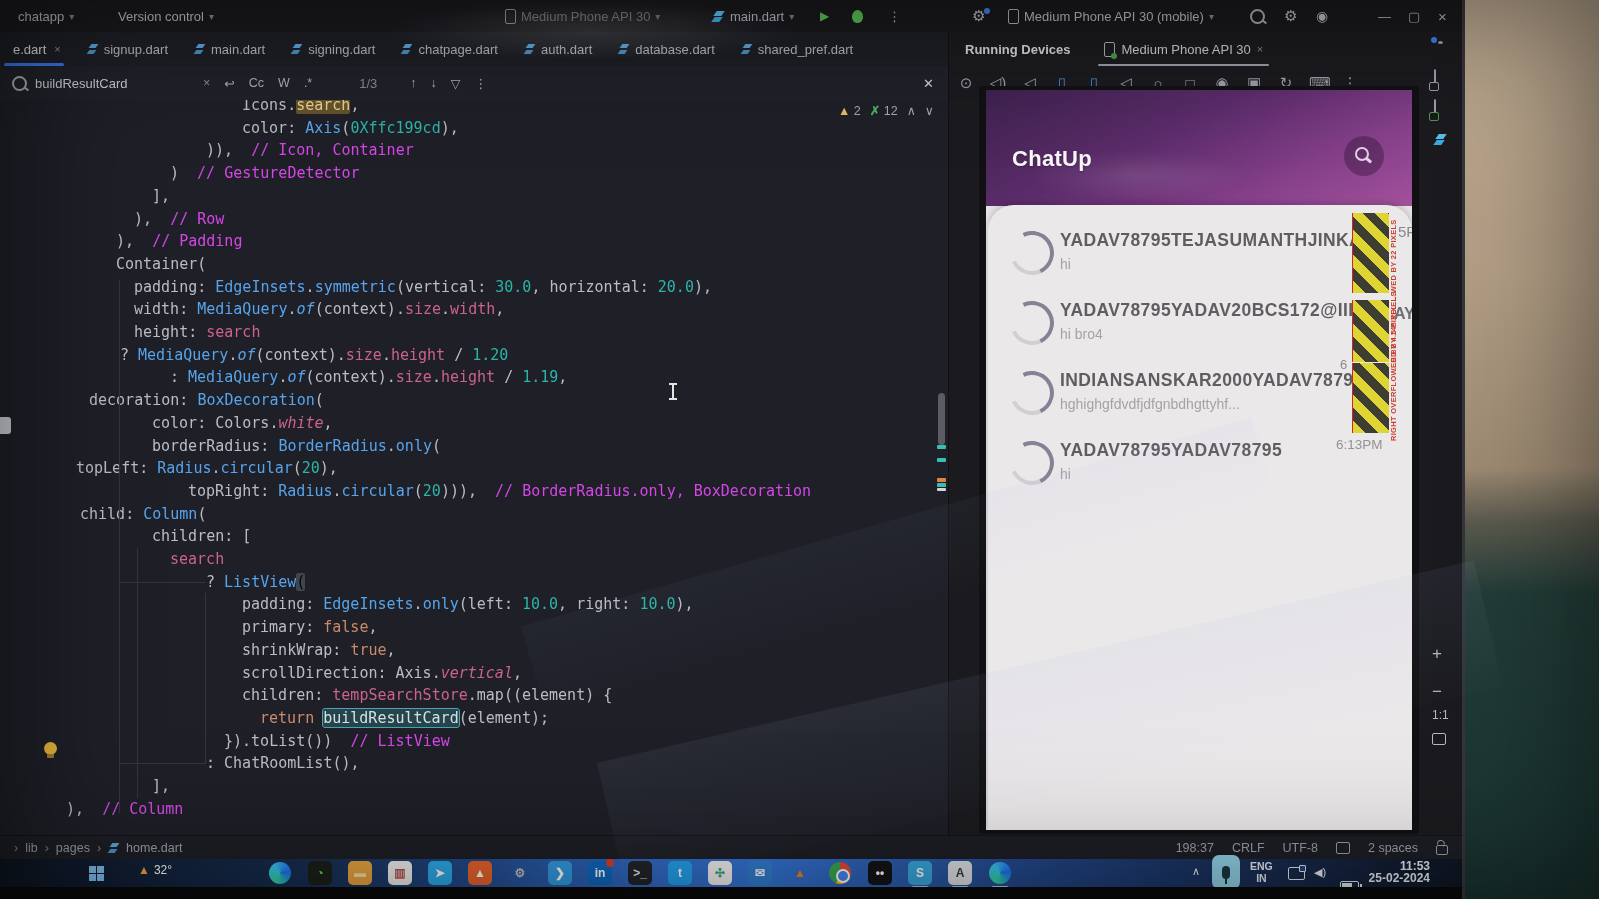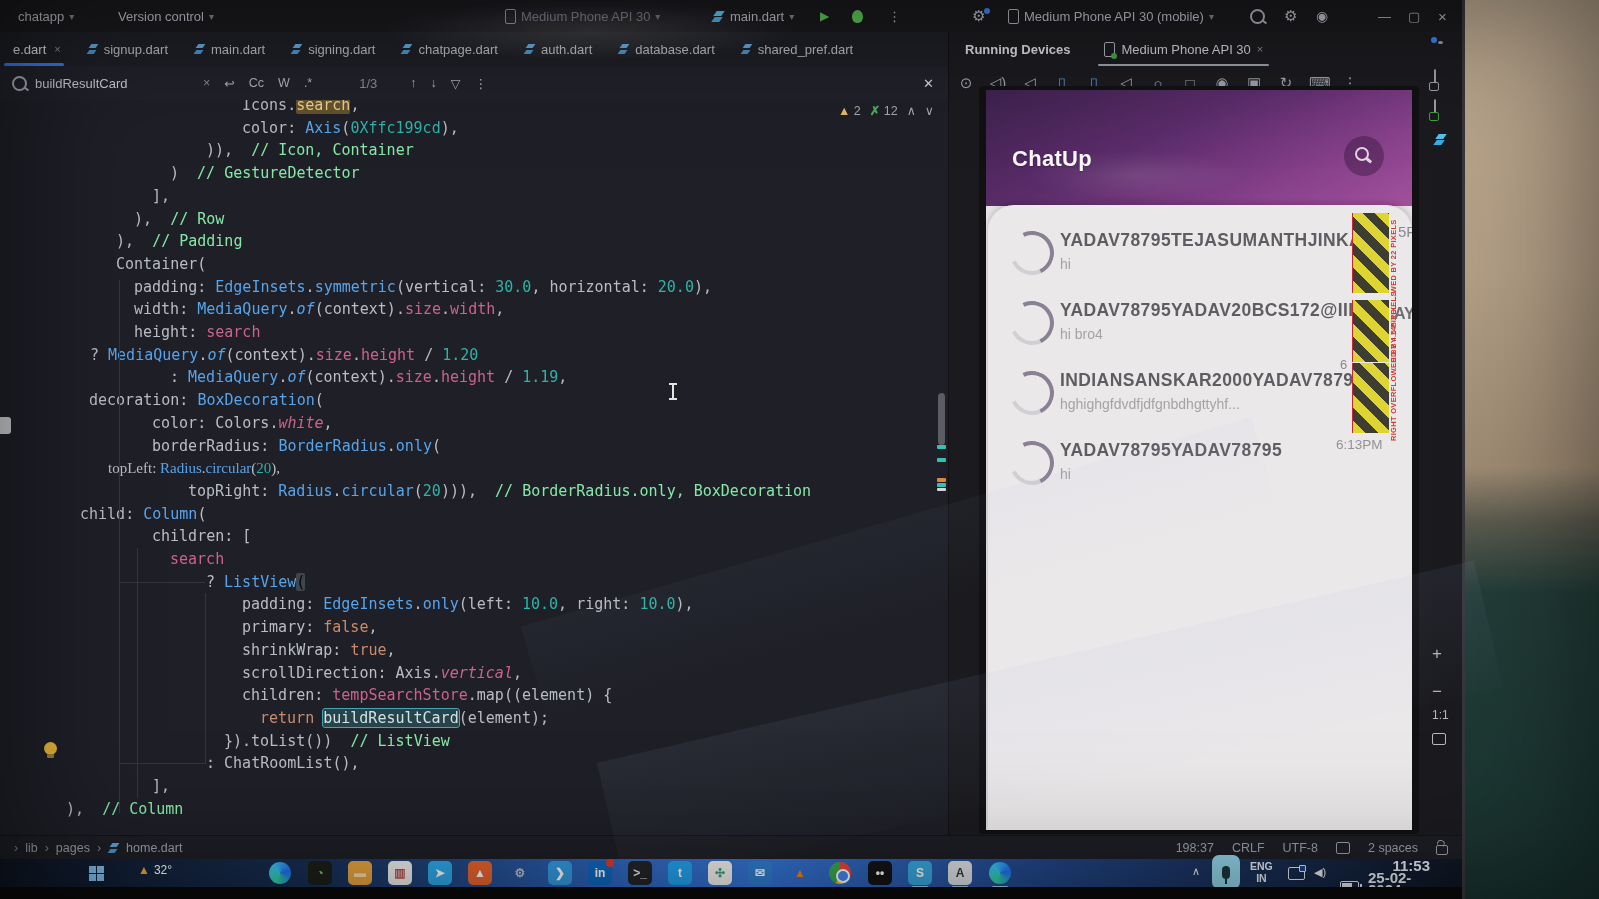--- a/index.html
+++ b/index.html
@@ -29,21 +29,21 @@
   .dart-ico i:nth-child(2){top:6px;left:1px;background:#4593cf;}
   .tab-close{color:#8a8e98;font-size:11px;margin-left:2px;}
   
   #searchrow{left:0;top:66px;width:948px;height:34px;background:#1d1f29;border-bottom:1px solid #12131a;display:flex;align-items:center;font-size:13px;color:#cbced6;}
   .sr-toggle{color:#aab0ba;margin:0 7px;font-size:12.5px;}
   
   #editor{left:0;top:100px;width:948px;height:735px;background:#1b1d27;overflow:hidden;}
   .cl{position:relative;height:22.7px;line-height:22.7px;font-family:"DejaVu Sans Mono","Liberation Mono",monospace;font-size:15px;white-space:pre;padding-left:98px;}
   .cl .w{color:#bdc1ca}.cl .b{color:#56a8f5}.cl .bi{color:#56a8f5;font-style:italic}
   .cl .p{color:#d0648f}.cl .pi{color:#d0648f;font-style:italic}.cl .n{color:#29b8ae}
-  .cl .o{color:#cf8e6d}.cl .c{color:#86efac}
+  .cl .o{color:#cf8e6d}.cl .c{color:#d946ef}
   .cl .m1{color:#f2d28b;background:rgba(170,138,58,.5);border-radius:2px;}
   .cl .cur{background:rgba(48,115,126,.45);outline:1.5px solid #46a8b8;border-radius:2px;color:#d6e8ec;}
   .cl .crt{background:#3d4450;border-radius:2px;}
   .iguide{position:absolute;width:1px;background:#32353f;}
   .hconn{position:absolute;height:1px;background:#32353f;}
   #inspect{left:838px;top:103px;font-size:12.5px;color:#a6aab3;display:flex;gap:9px;align-items:center;}
   .warn-tri{color:#e8bf6a;} .typo-x{color:#4fae64;font-weight:bold;}
   #scroll-track{left:936px;top:100px;width:12px;height:735px;}
   .sb-mark{position:absolute;left:1px;width:9px;border-radius:1px;}
   #caret-ibeam{left:672px;top:383px;width:2px;height:17px;background:#e8eaee;}
@@ -270,26 +270,26 @@
       <div class="cl" style="position: absolute; left: 0px; right: 0px; top: 16.7px; padding-left: 242px;"><span class="w">color: </span><span class="b">Axis</span><span class="w">(</span><span class="n">0Xffc199cd</span><span class="w">),</span></div>
       <div class="cl" style="position: absolute; left: 0px; right: 0px; top: 39.4px; padding-left: 206px;"><span class="w">)),  </span><span class="c">// Icon, Container</span></div>
       <div class="cl" style="position: absolute; left: 0px; right: 0px; top: 62.1px; padding-left: 170px;"><span class="w">)  </span><span class="c">// GestureDetector</span></div>
       <div class="cl" style="position: absolute; left: 0px; right: 0px; top: 84.8px; padding-left: 152px;"><span class="w">],</span></div>
       <div class="cl" style="position: absolute; left: 0px; right: 0px; top: 107.5px; padding-left: 134px;"><span class="w">),  </span><span class="c">// Row</span></div>
       <div class="cl" style="position: absolute; left: 0px; right: 0px; top: 130.2px; padding-left: 116px;"><span class="w">),  </span><span class="c">// Padding</span></div>
       <div class="cl" style="position: absolute; left: 0px; right: 0px; top: 152.9px; padding-left: 116px;"><span class="w">Container(</span></div>
       <div class="cl" style="position: absolute; left: 0px; right: 0px; top: 175.6px; padding-left: 134px;"><span class="w">padding: </span><span class="b">EdgeInsets</span><span class="w">.</span><span class="b">symmetric</span><span class="w">(vertical: </span><span class="n">30.0</span><span class="w">, horizontal: </span><span class="n">20.0</span><span class="w">),</span></div>
       <div class="cl" style="position: absolute; left: 0px; right: 0px; top: 221px; padding-left: 134px;"><span class="w">height: </span><span class="p">search</span></div>
       <div class="cl" style="position: absolute; left: 0px; right: 0px; top: 198.3px; padding-left: 134px;"><span class="w">width: </span><span class="b">MediaQuery</span><span class="w">.</span><span class="bi">of</span><span class="w">(context).</span><span class="p">size</span><span class="w">.</span><span class="p">width</span><span class="w">,</span></div>
-      <div class="cl" style="position: absolute; left: 0px; right: 0px; top: 243.7px; padding-left: 90px;"><span class="w">? </span><span class="b">MediaQuery</span><span class="w">.</span><span class="bi">of</span><span class="w">(context).</span><span class="p">size</span><span class="w">.</span><span class="p">height</span><span class="w"> / </span><span class="n">1.20</span></div>
+      <div class="cl" style="position: absolute; left: 0px; right: 0px; top: 243.7px; padding-left: 120px;"><span class="w">? </span><span class="b">MediaQuery</span><span class="w">.</span><span class="bi">of</span><span class="w">(context).</span><span class="p">size</span><span class="w">.</span><span class="p">height</span><span class="w"> / </span><span class="n">1.20</span></div>
       <div class="cl" style="position: absolute; left: 0px; right: 0px; top: 266.4px; padding-left: 170px;"><span class="w">: </span><span class="b">MediaQuery</span><span class="w">.</span><span class="bi">of</span><span class="w">(context).</span><span class="p">size</span><span class="w">.</span><span class="p">height</span><span class="w"> / </span><span class="n">1.19</span><span class="w">,</span></div>
       <div class="cl" style="position: absolute; left: 0px; right: 0px; top: 289.1px; padding-left: 89px;"><span class="w">decoration: </span><span class="b">BoxDecoration</span><span class="w">(</span></div>
       <div class="cl" style="position: absolute; left: 0px; right: 0px; top: 311.8px; padding-left: 152px;"><span class="w">color: Colors.</span><span class="pi">white</span><span class="w">,</span></div>
       <div class="cl" style="position: absolute; left: 0px; right: 0px; top: 334.5px; padding-left: 152px;"><span class="w">borderRadius: </span><span class="b">BorderRadius</span><span class="w">.</span><span class="b">only</span><span class="w">(</span></div>
-      <div class="cl" style="position: absolute; left: 0px; right: 0px; top: 357.2px; padding-left: 108px; font-family: Liberation Serif, serif;"><span class="w">topLeft: </span><span class="b">Radius</span><span class="w">.</span><span class="b">circular</span><span class="w">(</span><span class="n">20</span><span class="w">),</span></div>
+      <div class="cl" style="position: absolute; left: 0px; right: 0px; top: 357.2px; padding-left: 76px;"><span class="w">topLeft: </span><span class="b">Radius</span><span class="w">.</span><span class="b">circular</span><span class="w">(</span><span class="n">20</span><span class="w">),</span></div>
       <div class="cl" style="position: absolute; left: 0px; right: 0px; top: 379.9px; padding-left: 188px;"><span class="w">topRight: </span><span class="b">Radius</span><span class="w">.</span><span class="b">circular</span><span class="w">(</span><span class="n">20</span><span class="w">))),  </span><span class="c">// BorderRadius.only, BoxDecoration</span></div>
       <div class="cl" style="position: absolute; left: 0px; right: 0px; top: 402.6px; padding-left: 80px;"><span class="w">child: </span><span class="b">Column</span><span class="w">(</span></div>
       <div class="cl" style="position: absolute; left: 0px; right: 0px; top: 425.3px; padding-left: 152px;"><span class="w">children: [</span></div>
       <div class="cl" style="position: absolute; left: 0px; right: 0px; top: 448px; padding-left: 170px;"><span class="p">search</span></div>
       <div class="cl" style="position: absolute; left: 0px; right: 0px; top: 470.7px; padding-left: 206px;"><span class="w">? </span><span class="b">ListView</span><span class="crt">(</span></div>
       <div class="cl" style="position: absolute; left: 0px; right: 0px; top: 493.4px; padding-left: 242px;"><span class="w">padding: </span><span class="b">EdgeInsets</span><span class="w">.</span><span class="b">only</span><span class="w">(left: </span><span class="n">10.0</span><span class="w">, right: </span><span class="n">10.0</span><span class="w">),</span></div>
       <div class="cl" style="position: absolute; left: 0px; right: 0px; top: 516.1px; padding-left: 242px;"><span class="w">primary: </span><span class="o">false</span><span class="w">,</span></div>
       <div class="cl" style="position: absolute; left: 0px; right: 0px; top: 538.8px; padding-left: 242px;"><span class="w">shrinkWrap: </span><span class="o">true</span><span class="w">,</span></div>
       <div class="cl" style="position: absolute; left: 0px; right: 0px; top: 561.5px; padding-left: 242px;"><span class="w">scrollDirection: Axis.</span><span class="pi">vertical</span><span class="w">,</span></div>
       <div class="cl" style="position: absolute; left: 0px; right: 0px; top: 584.2px; padding-left: 242px;"><span class="w">children: </span><span class="p">tempSearchStore</span><span class="w">.map((element) {</span></div>
@@ -470,21 +470,21 @@
         </div>
         <div class="tray-item" style="left: 58px; top: 1px; flex-direction: column; font-size: 10.5px; line-height: 12px; font-weight: bold;">
           <span>ENG</span>
           <span>IN</span>
         </div>
         <div class="tray-item scrn" style="left: 96px; top: 8px;"></div>
         <div class="tray-item" style="left: 122px; top: 7px; font-size: 11px;">◀)</div>
         <div class="tray-item batt" style="left: 148px; top: 9px;">
           <i></i>
         </div>
-        <div class="tray-item" style="left: 176px; top: 1px; flex-direction: column; align-items: flex-end; font-size: 15px; line-height: 12px; width: 62px; font-weight: bold;">
+        <div class="tray-item" style="left: 176px; top: 1px; flex-direction: column; align-items: flex-end; font-size: 12px; line-height: 12px; width: 62px; font-weight: bold;">
           <span>11:53</span>
           <span>25-02-2024</span>
         </div>
         <div class="tray-item notif-ico" style="left: 246px; top: 8px;"></div>
       </div>
     </div>
   <div id="bezel" class="abs"></div>
   <div id="wall" class="abs"></div>
 
   <div id="g-top" class="abs glare"></div>

